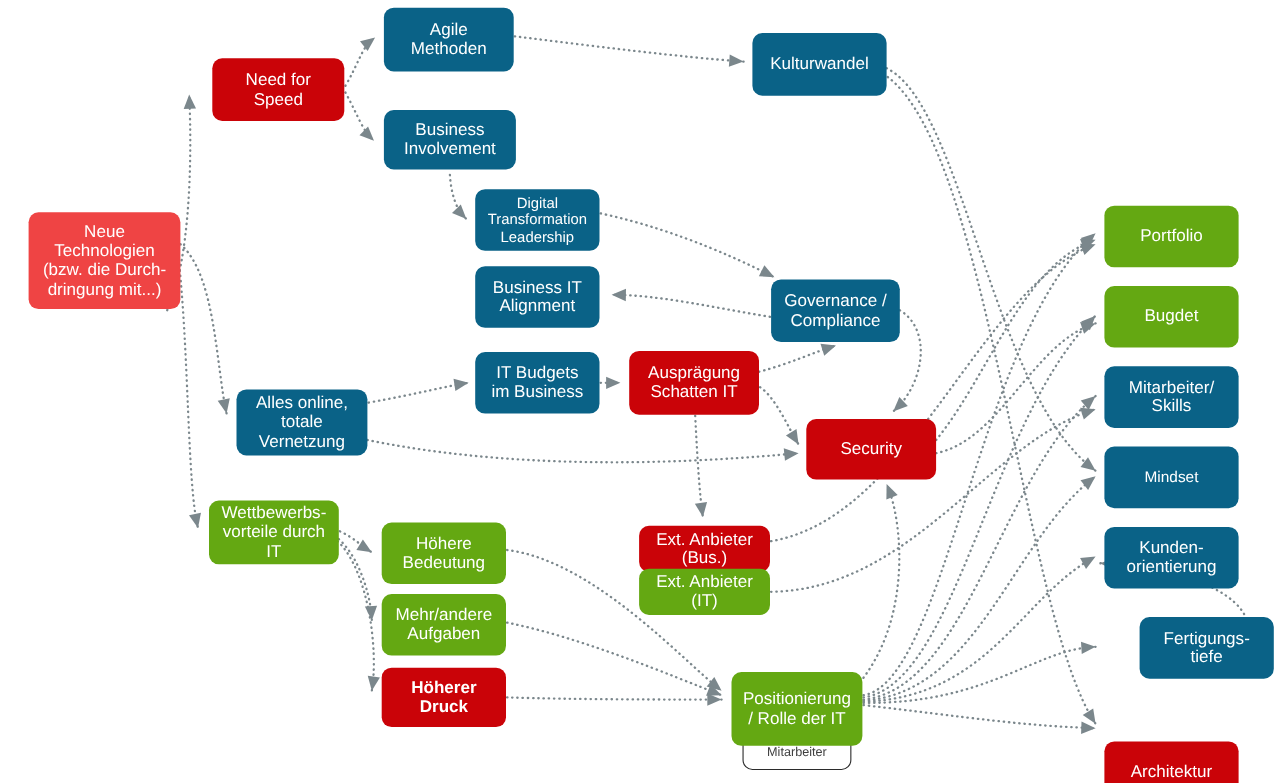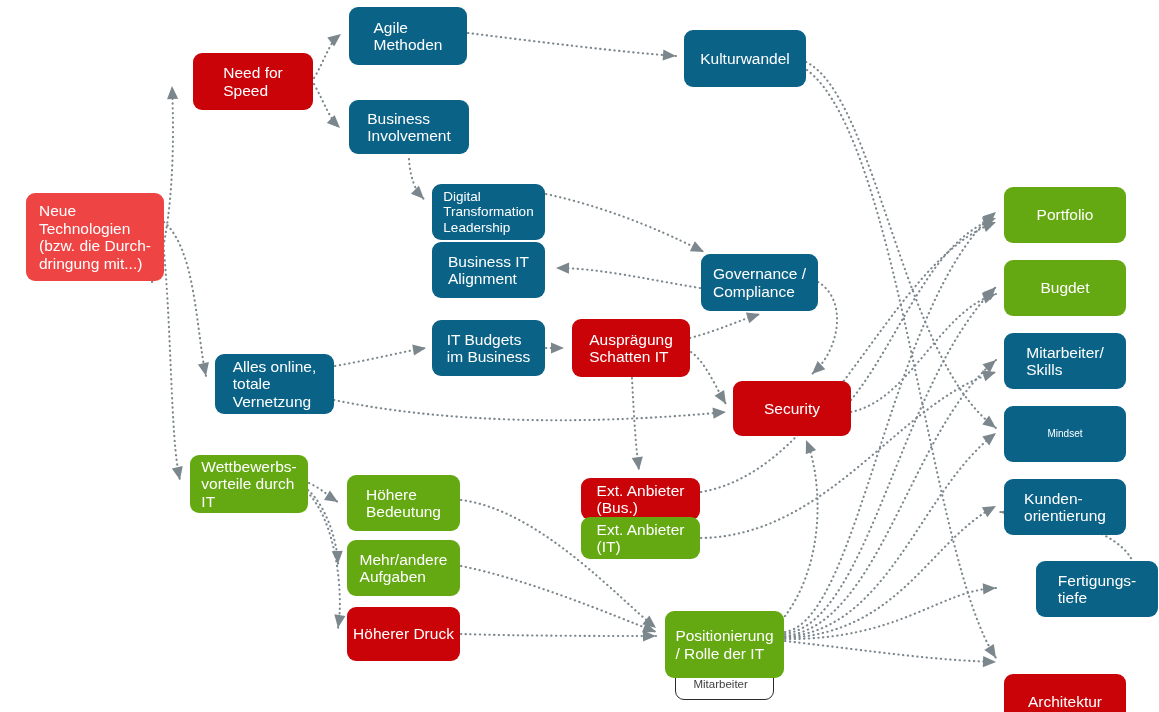--- a/index.html
+++ b/index.html
@@ -23,20 +23,21 @@
     width: 1159px;
     height: 712px;
   }
   .node {
     position: absolute;
     box-sizing: border-box;
     border-radius: 9px;
     display: flex;
     align-items: center;
     justify-content: center;
+    text-align: center;
     color: #ffffff;
     line-height: 1.13;
     padding: 2px 5px;
     z-index: 5;
   }
   .node.navy   { background: #ef4444; }
   .node.blue   { background: #0a6287; }
   .node.red    { background: #ca0308; }
   .node.green  { background: #64a812; }
   .node.white  {
@@ -149,21 +150,21 @@
       <span class="lbl">Agile
 Methoden</span>
     </div>
     <div class="node blue" style="left: 349px; top: 100px; width: 120px; height: 54px; font-size: 15.5px;">
       <span class="lbl">Business
 Involvement</span>
     </div>
     <div class="node blue" style="left: 684px; top: 30px; width: 122px; height: 57px; font-size: 15.5px;">
       <span class="lbl">Kulturwandel</span>
     </div>
-    <div class="node blue" style="left: 432px; top: 172px; width: 113px; height: 56px; font-size: 13.5px; margin-top: 12px;">
+    <div class="node blue" style="left: 432px; top: 172px; width: 113px; height: 56px; font-size: 13.5px;">
       <span class="lbl">Digital
 Transformation
 Leadership</span>
     </div>
     <div class="node blue" style="left: 432px; top: 242px; width: 113px; height: 56px; font-size: 15.5px;">
       <span class="lbl">Business IT
 Alignment</span>
     </div>
     <div class="node blue" style="left: 432px; top: 320px; width: 113px; height: 56px; font-size: 15.5px;">
       <span class="lbl">IT Budgets
@@ -191,21 +192,21 @@
 IT</span>
     </div>
     <div class="node green" style="left: 347px; top: 475px; width: 113px; height: 56px; font-size: 15.5px;">
       <span class="lbl">Höhere
 Bedeutung</span>
     </div>
     <div class="node green" style="left: 347px; top: 540px; width: 113px; height: 56px; font-size: 15.5px;">
       <span class="lbl">Mehr/andere
 Aufgaben</span>
     </div>
-    <div class="node red" style="left: 347px; top: 607px; width: 113px; height: 54px; font-size: 15.5px;">
+    <div class="node red" style="left: 347px; top: 607px; width: 113px; height: 54px; font-size: 15.5px; font-weight: bold;">
       <span class="lbl">Höherer Druck</span>
     </div>
     <div class="node red" style="left: 581px; top: 478px; width: 119px; height: 42px; font-size: 15.5px;">
       <span class="lbl">Ext. Anbieter
 (Bus.)</span>
     </div>
     <div class="node green" style="left: 581px; top: 517px; width: 119px; height: 42px; font-size: 15.5px;">
       <span class="lbl">Ext. Anbieter
 (IT)</span>
     </div>
@@ -220,21 +221,21 @@
     <div class="node green" style="left: 1004px; top: 187px; width: 122px; height: 56px; font-size: 15.5px;">
       <span class="lbl">Portfolio</span>
     </div>
     <div class="node green" style="left: 1004px; top: 260px; width: 122px; height: 56px; font-size: 15.5px;">
       <span class="lbl">Bugdet</span>
     </div>
     <div class="node blue" style="left: 1004px; top: 333px; width: 122px; height: 56px; font-size: 15.5px;">
       <span class="lbl">Mitarbeiter/
 Skills</span>
     </div>
-    <div class="node blue" style="left: 1004px; top: 406px; width: 122px; height: 56px; font-size: 10px;">
+    <div class="node blue" style="left: 1004px; top: 406px; width: 122px; height: 56px; font-size: 14px;">
       <span class="lbl">Mindset</span>
     </div>
     <div class="node blue" style="left: 1004px; top: 479px; width: 122px; height: 56px; font-size: 15.5px;">
       <span class="lbl">Kunden-
 orientierung</span>
     </div>
     <div class="node blue" style="left: 1004px; top: 561px; width: 122px; height: 56px; font-size: 15.5px; margin-left: 32px;">
       <span class="lbl">Fertigungs-
 tiefe</span>
     </div>

